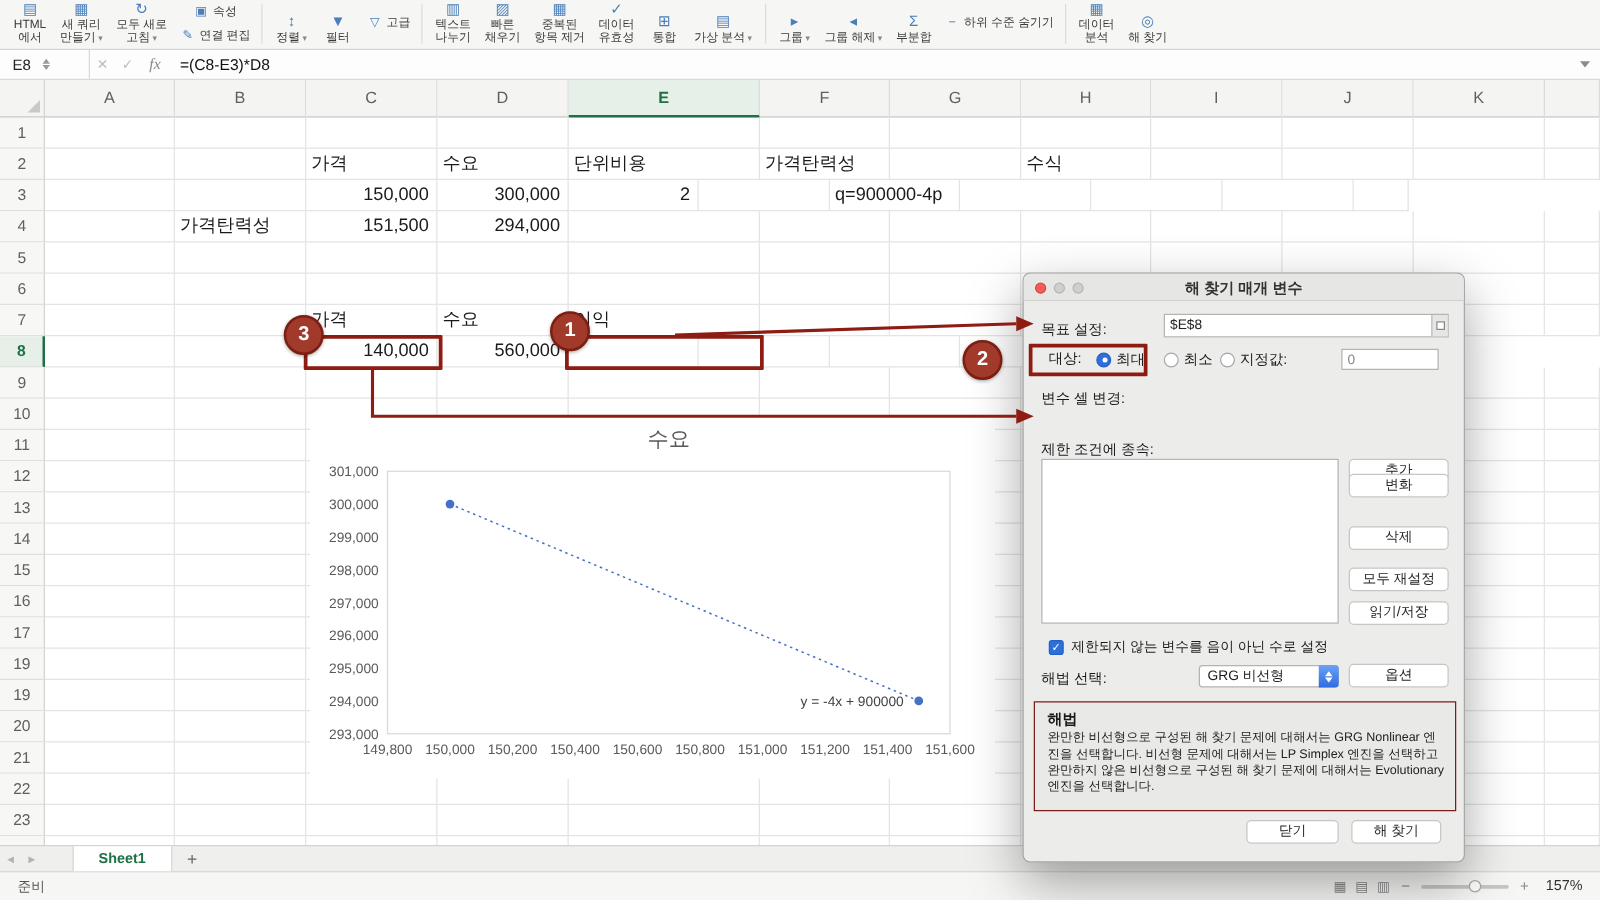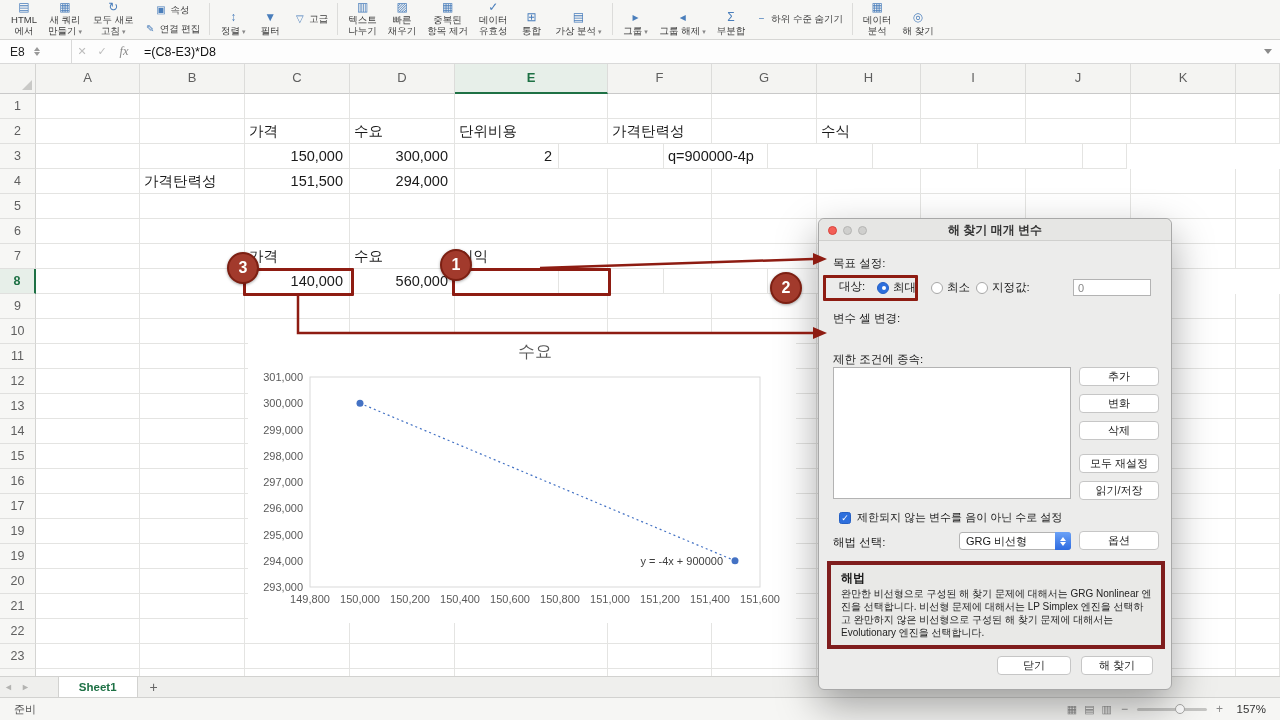--- a/index.html
+++ b/index.html
@@ -55,34 +55,34 @@
   .s-field{position:absolute;background:#fff;border:1px solid #b3b3b3;font-size:11px;line-height:17px;padding-left:4px;color:#222}
   .range-btn{position:absolute;right:0;top:0;bottom:0;width:13px;background:#e6e6e4;border-left:1px solid #bcbcbc;display:flex;align-items:center;justify-content:center}
   .range-glyph{width:7px;height:7px;border:1px solid #8a8a8a;background:#fff}
   .s-radio{position:absolute;display:flex;align-items:center;gap:4px;font-size:11.5px}
   .rdot{width:12px;height:12px;border-radius:50%;background:#fff;border:1px solid #a8a8a8;flex:none;position:relative}
   .rdot.on{background:#2d6fdd;border-color:#2560c4}
   .rdot.on::after{content:"";position:absolute;left:3.5px;top:3.5px;width:4px;height:4px;background:#fff;border-radius:50%}
   .s-listbox{position:absolute;left:14px;top:148px;width:238px;height:132px;background:#fff;border:1px solid #b3b3b3}
   .s-btn{position:absolute;background:#fff;border:1px solid #c6c6c6;border-radius:4px;font-size:11px;color:#222;text-align:center;line-height:17px;height:19px}
   .b-add{left:260px;top:148px;width:80px}
-  .b-change{left:260px;top:175px;width:80px}
+  .b-change{left:260px;top:160px;width:80px}
   .b-del{left:260px;top:202px;width:80px}
   .b-reset{left:260px;top:235px;width:80px}
   .b-load{left:260px;top:262px;width:80px}
   .b-opt{left:260px;top:312px;width:80px}
   .b-close{left:178px;top:437px;width:74px}
   .b-solve{left:262px;top:437px;width:72px}
   .s-checkrow{position:absolute;left:20px;top:291px;display:flex;align-items:center;gap:6px;font-size:11px}
   .cbox{width:12px;height:12px;border-radius:2.5px;background:#2d6fdd;border:1px solid #2560c4;color:#fff;font-size:9px;line-height:10px;text-align:center;flex:none}
   .s-pop{position:absolute;left:140px;top:313px;width:112px;height:18px;background:#fff;border:1px solid #b3b3b3;border-radius:3px;font-size:11px;line-height:16px;padding-left:6px}
   .pop-cap{position:absolute;right:-1px;top:-1px;bottom:-1px;width:16px;background:linear-gradient(#6ba2f7,#2e6be0);border-radius:0 3px 3px 0;display:flex;flex-direction:column;align-items:center;justify-content:center;gap:1px}
   .cap-up{width:0;height:0;border-left:3px solid transparent;border-right:3px solid transparent;border-bottom:4px solid #fff}
   .cap-down{width:0;height:0;border-left:3px solid transparent;border-right:3px solid transparent;border-top:4px solid #fff}
-  .s-group{position:absolute;left:8px;top:342px;width:338px;height:88px;border:4px solid #7f1d1d;background:#e9e9e7}
+  .s-group{position:absolute;left:8px;top:342px;width:338px;height:88px;border:1px solid #7f1d1d;background:#e9e9e7}
   .s-group-title{position:absolute;left:10px;top:5px;font-weight:bold;font-size:12px}
   .s-group-text{position:absolute;left:10px;right:8px;top:22px;font-size:10px;line-height:13px;color:#222}
 
   
   #annot{position:absolute;left:0;top:0;width:1280px;height:720px;z-index:80;pointer-events:none}
   .redbox{position:absolute;border:3px solid #8e1c12;z-index:81;border-radius:1px;pointer-events:none}
   .box-c8{left:243px;top:268px;width:111px;height:28px}
   .box-e8{left:452px;top:268px;width:159px;height:28px}
   .box-target{left:823px;top:275px;width:95px;height:26px}
   .badge{position:absolute;width:32px;height:32px;border-radius:50%;background:#a23a2c;border:2px solid #7c1f12;color:#fff;font-weight:bold;font-size:16px;display:flex;align-items:center;justify-content:center;z-index:82;box-shadow:0 1px 3px rgba(0,0,0,.35);pointer-events:none}
@@ -672,20 +672,26 @@
   <div class="s-titlebar">
     <div class="lights">
       <span class="light red"></span>
       <span class="light gray"></span>
       <span class="light gray"></span>
     </div>
     <span>해 찾기 매개 변수</span>
   </div>
 
   <div class="s-label" style="left:14px;top:37px">목표 설정:</div>
+  <div class="s-field" style="left:112px;top:32px;width:228px;height:19px">
+    <span>$E$8</span>
+    <span class="range-btn">
+        <span class="range-glyph"></span>
+      </span>
+  </div>
 
   <div class="s-label" style="left:20px;top:60px">대상:</div>
   <div class="s-radio" style="left:58px;top:61px">
     <span class="rdot on"></span>
     <span>최대</span>
   </div>
   <div class="s-radio" style="left:112px;top:61px">
     <span class="rdot"></span>
     <span>최소</span>
   </div>

